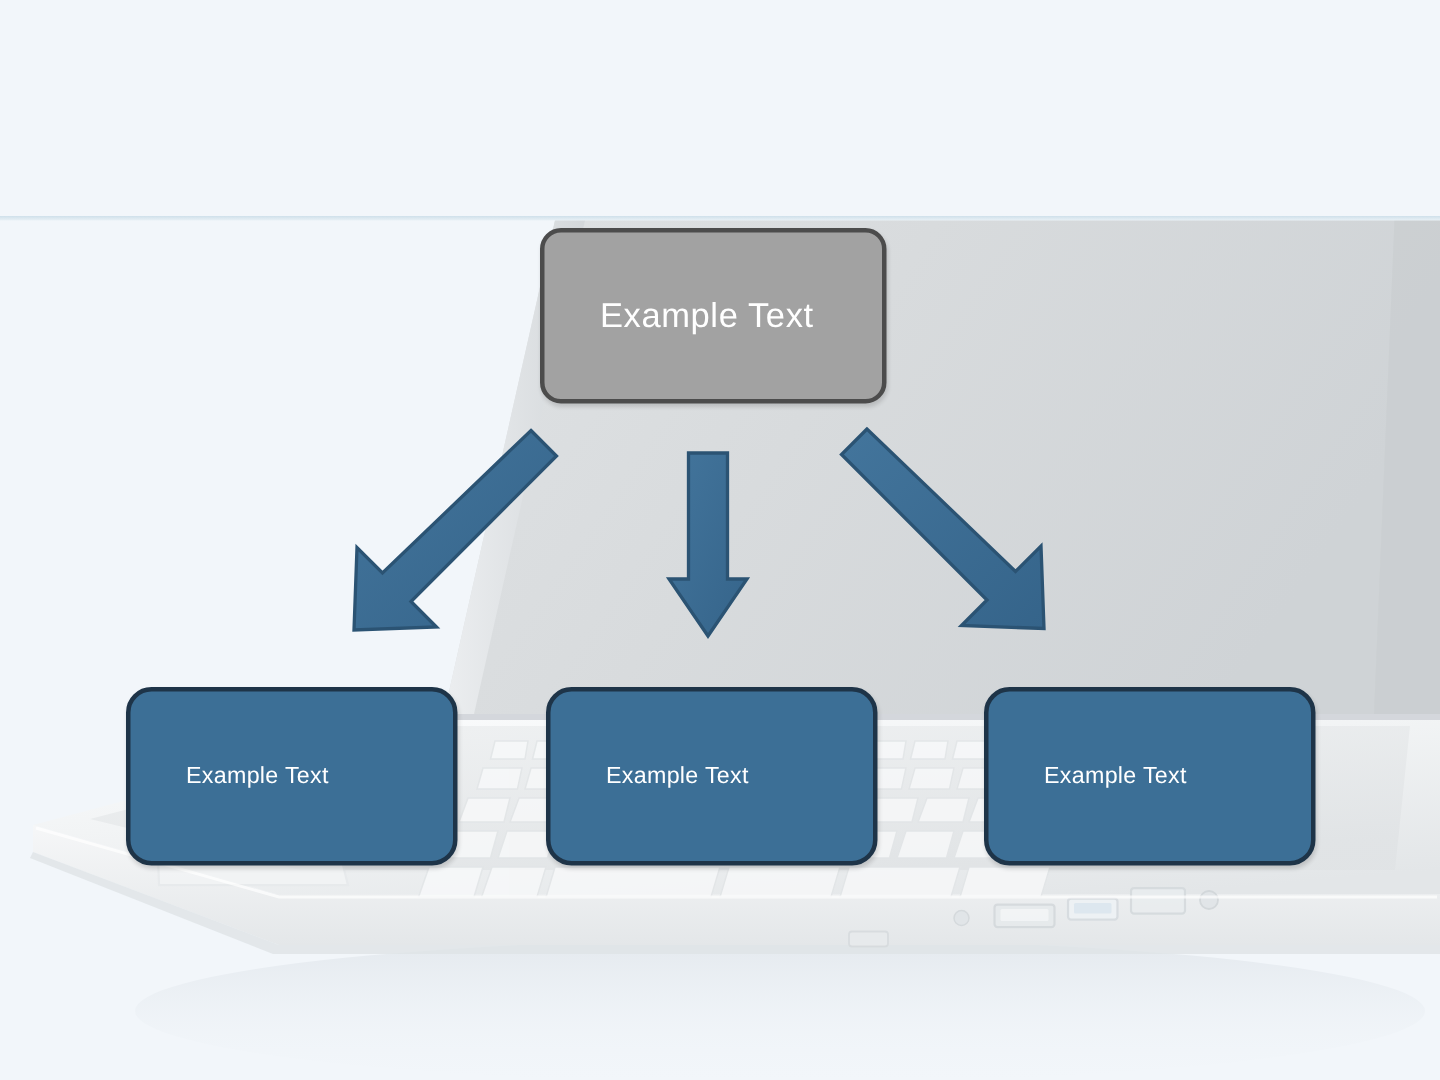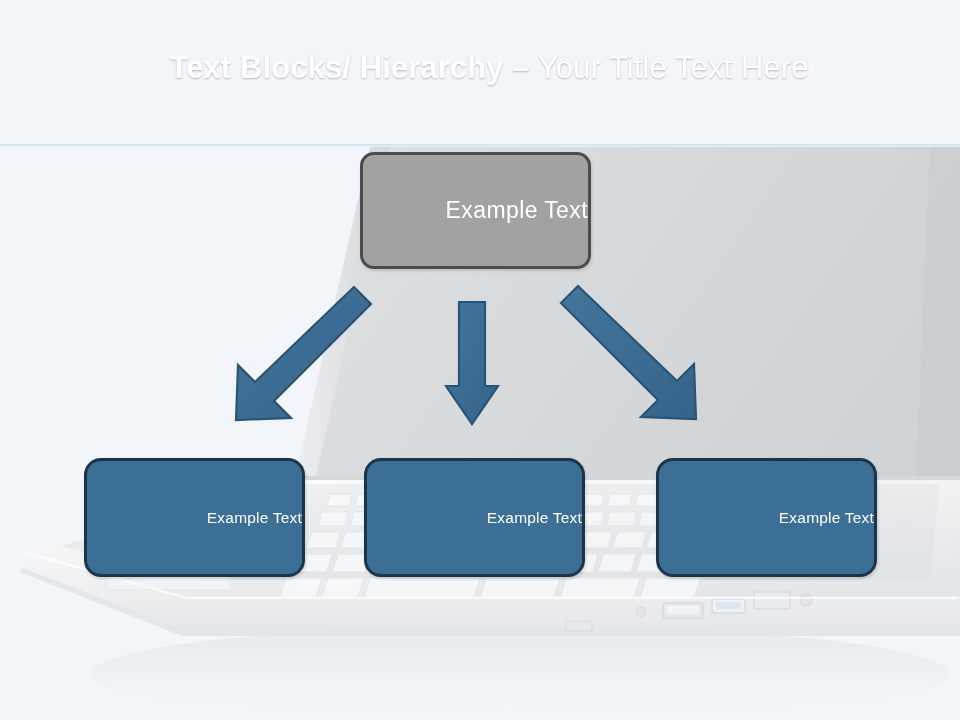--- a/index.html
+++ b/index.html
@@ -82,21 +82,21 @@
     height: 720px;
     pointer-events: none;
   }
 
   
   .node-box {
     position: absolute;
     box-sizing: border-box;
     display: flex;
     align-items: center;
-    justify-content: flex-end;
+    justify-content: flex-start;
     color: #ffffff;
     text-align: center;
     padding-left: 37px;
   }
   #box-top {
     left: 360px;
     top: 152px;
     width: 231px;
     height: 117px;
     background: #a2a2a2;
@@ -273,23 +273,20 @@
 
         <rect x="566" y="477" width="26" height="10" rx="2" fill="#e8ebed" stroke="#d7dbde" stroke-width="1.2"></rect>
       </g>
 
       <path d="M 24 408 L 186 454 L 958 454" fill="none" stroke="#ffffff" stroke-width="2" opacity="0.7"></path>
     </svg>
   </div>
 
   <div id="header-band"></div>
   <div id="header-underline"></div>
-  <div id="slide-title">
-    <span class="t-bold">Text Blocks/ Hierarchy –</span><span class="t-light"> Your Title Text Here</span>
-  </div>
 
   <svg id="arrows" viewBox="0 0 960 720" xmlns="http://www.w3.org/2000/svg">
     <defs>
       <linearGradient id="arrowFill" x1="0" y1="0" x2="1" y2="1">
         <stop offset="0%" stop-color="#43759c"></stop>
         <stop offset="100%" stop-color="#35648a"></stop>
       </linearGradient>
     </defs>
 
     <g>

